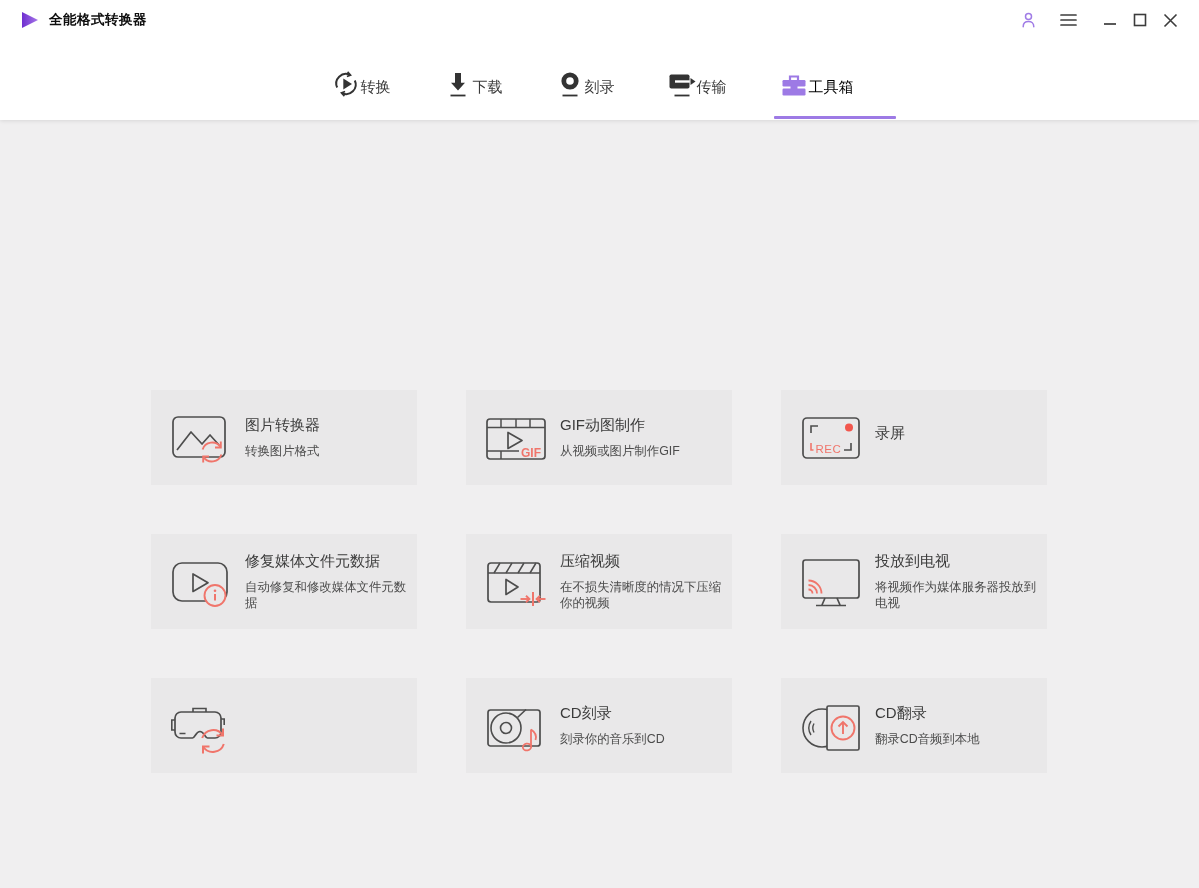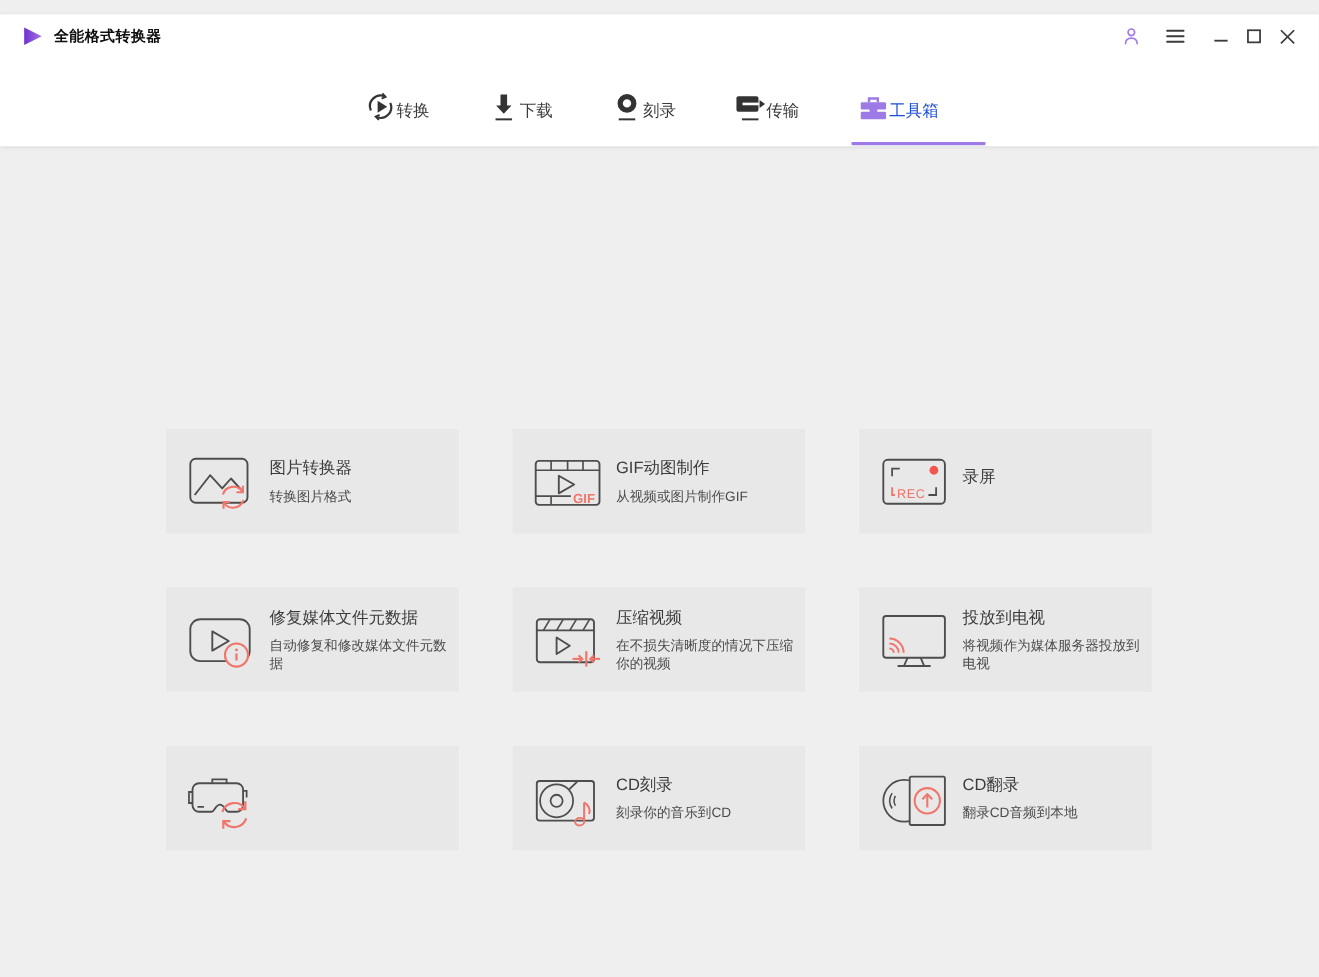--- a/index.html
+++ b/index.html
@@ -6,21 +6,21 @@
   html,body { width:1199px; height:888px; }
   body {
     font-family:"Liberation Sans","DejaVu Sans",sans-serif;
     background:#f0eff0;
     position:relative;
     overflow:hidden;
     width:1199px; height:888px;
   }
   
   .header {
-    position:absolute; top:13px; left:0; width:1199px; height:120px;
+    position:absolute; top:0; left:0; width:1199px; height:120px;
     background:#ffffff;
     box-shadow:0 1px 4px rgba(0,0,0,0.10);
     z-index:2;
   }
   .titlebar {
     position:absolute; top:0; left:0; right:0; height:40px;
     display:flex; align-items:center; padding:0 16px 0 20px;
   }
   .app-logo { width:20px; height:20px; display:block; }
   .app-title {
@@ -41,21 +41,21 @@
     display:flex; justify-content:center;
   }
   .nav-tabs { display:flex; height:100%; transform:translateX(11px); }
   .nav-tab {
     width:112px; height:100%; position:relative;
     display:flex; flex-direction:row; align-items:center;
     padding-top:7px; cursor:pointer; color:#3a3a3a;
   }
   .nav-tab .tab-icon { width:30px; height:30px; display:block; }
   .nav-tab .tab-label { margin-top:8px; font-size:15px; color:#3a3a3a; }
-  .nav-tab.active .tab-label { color:#1d4ed8; }
+  .nav-tab.active .tab-label { color:#000000; }
   .tab-underline {
     position:absolute; left:-5px; right:-5px; bottom:1px; height:3px;
     background:#9d7ae5; border-radius:1px;
   }
   
   .main-area { position:absolute; top:120px; left:0; width:1199px; bottom:0; background:#f0eff0; }
   .cards-grid {
     position:absolute; left:151px; top:270px;
     display:grid;
     grid-template-columns:repeat(3,266px);

